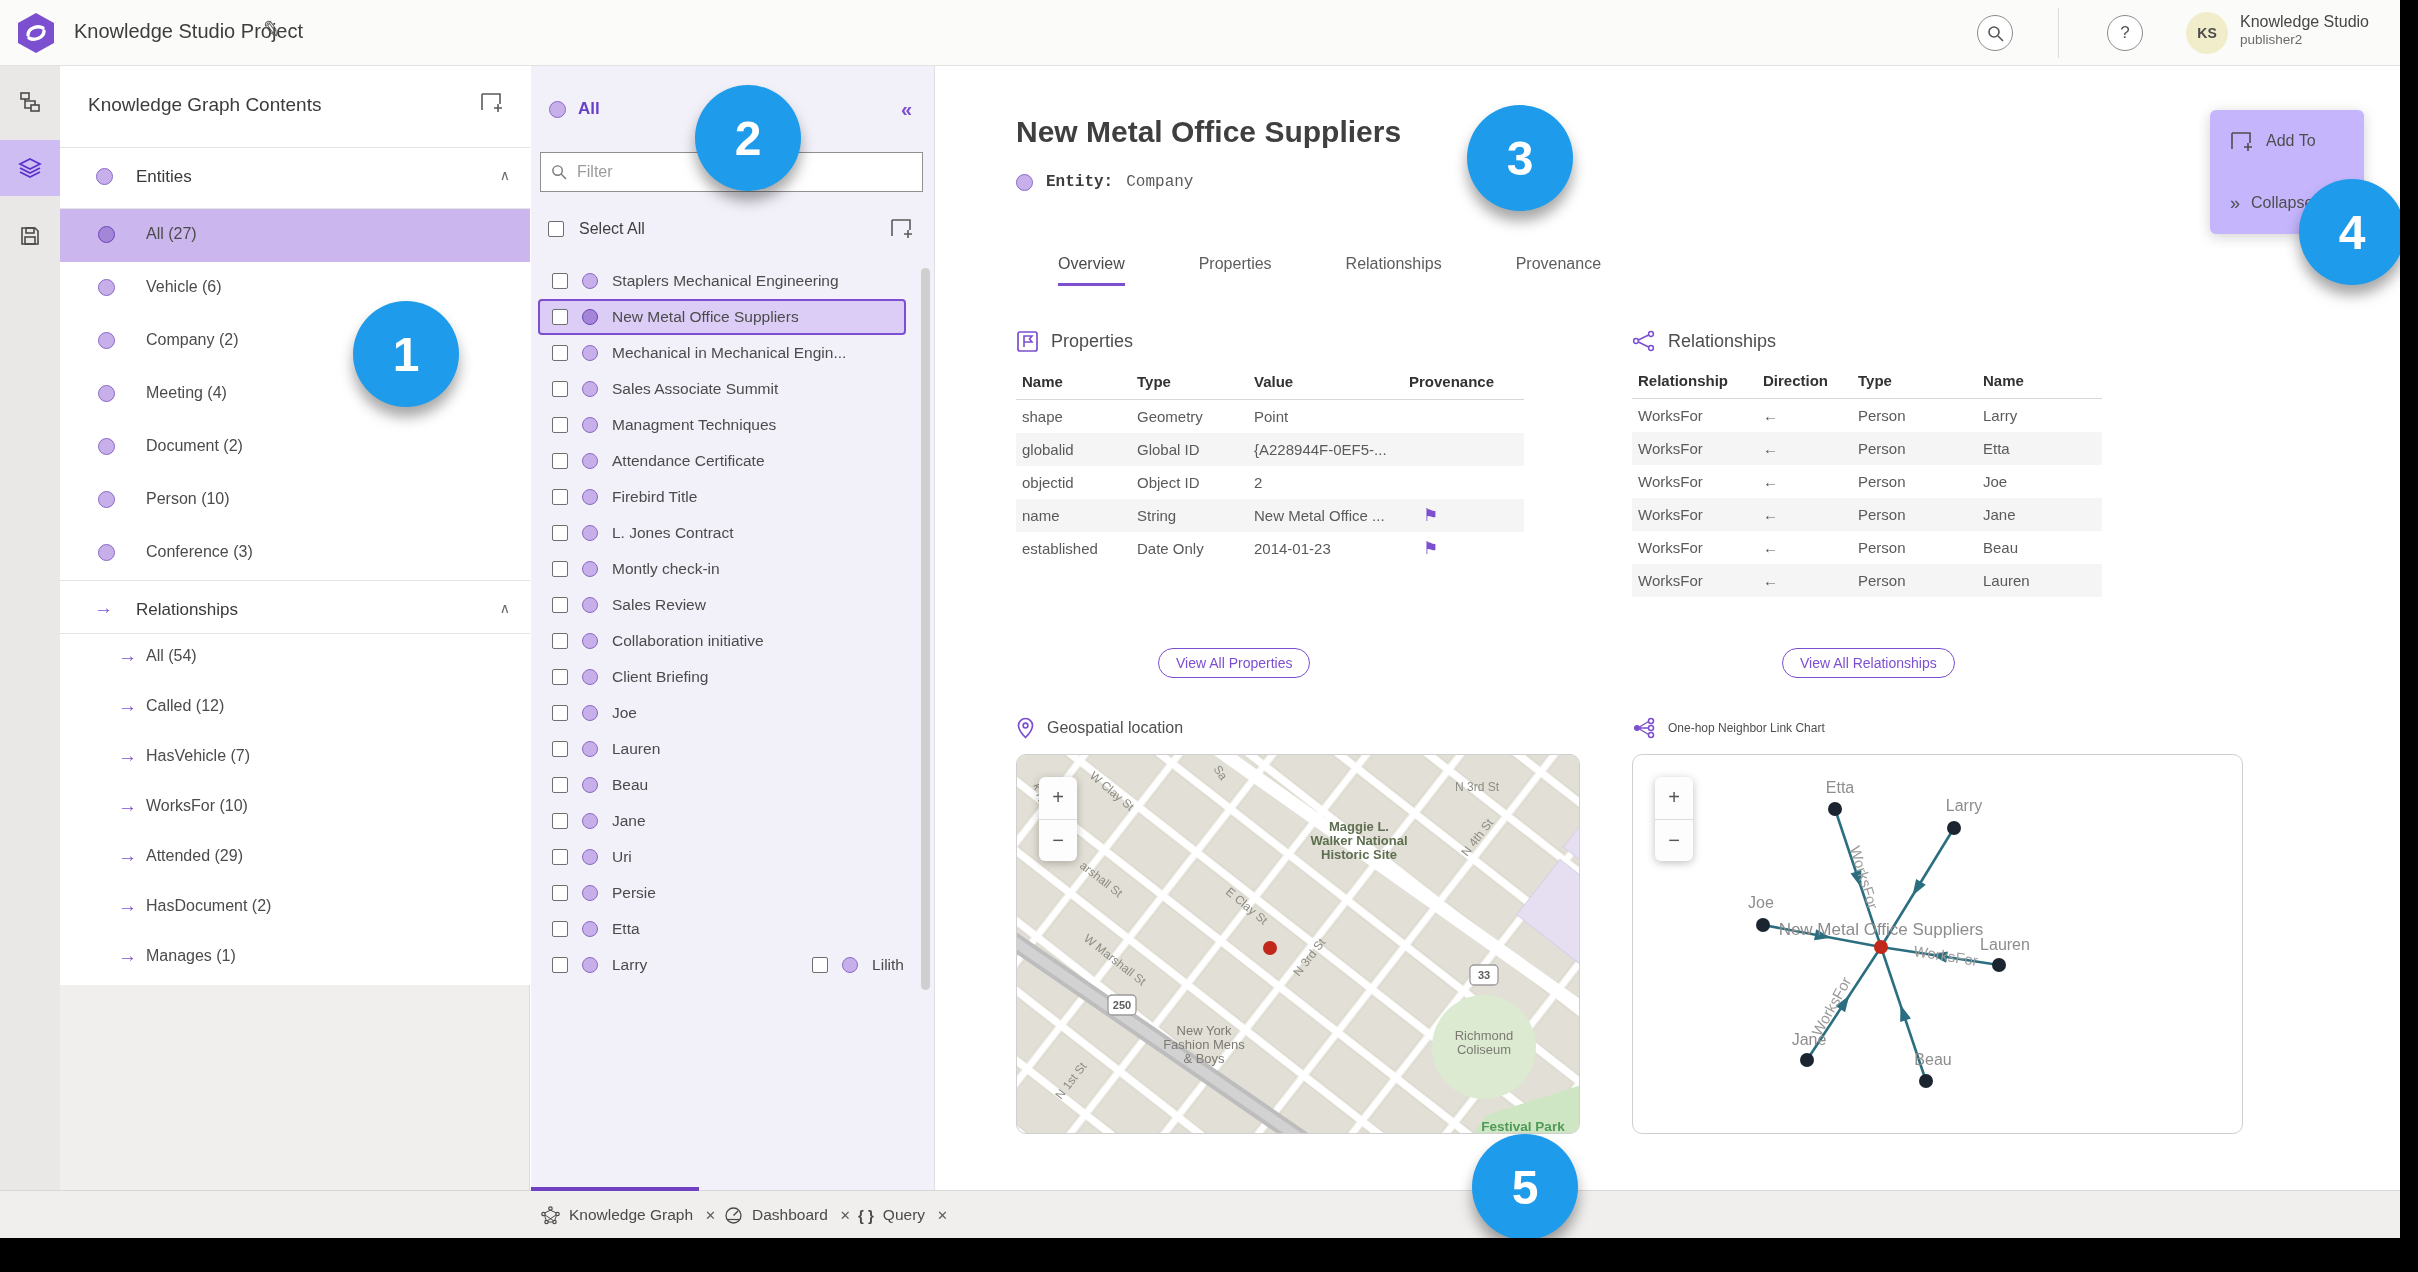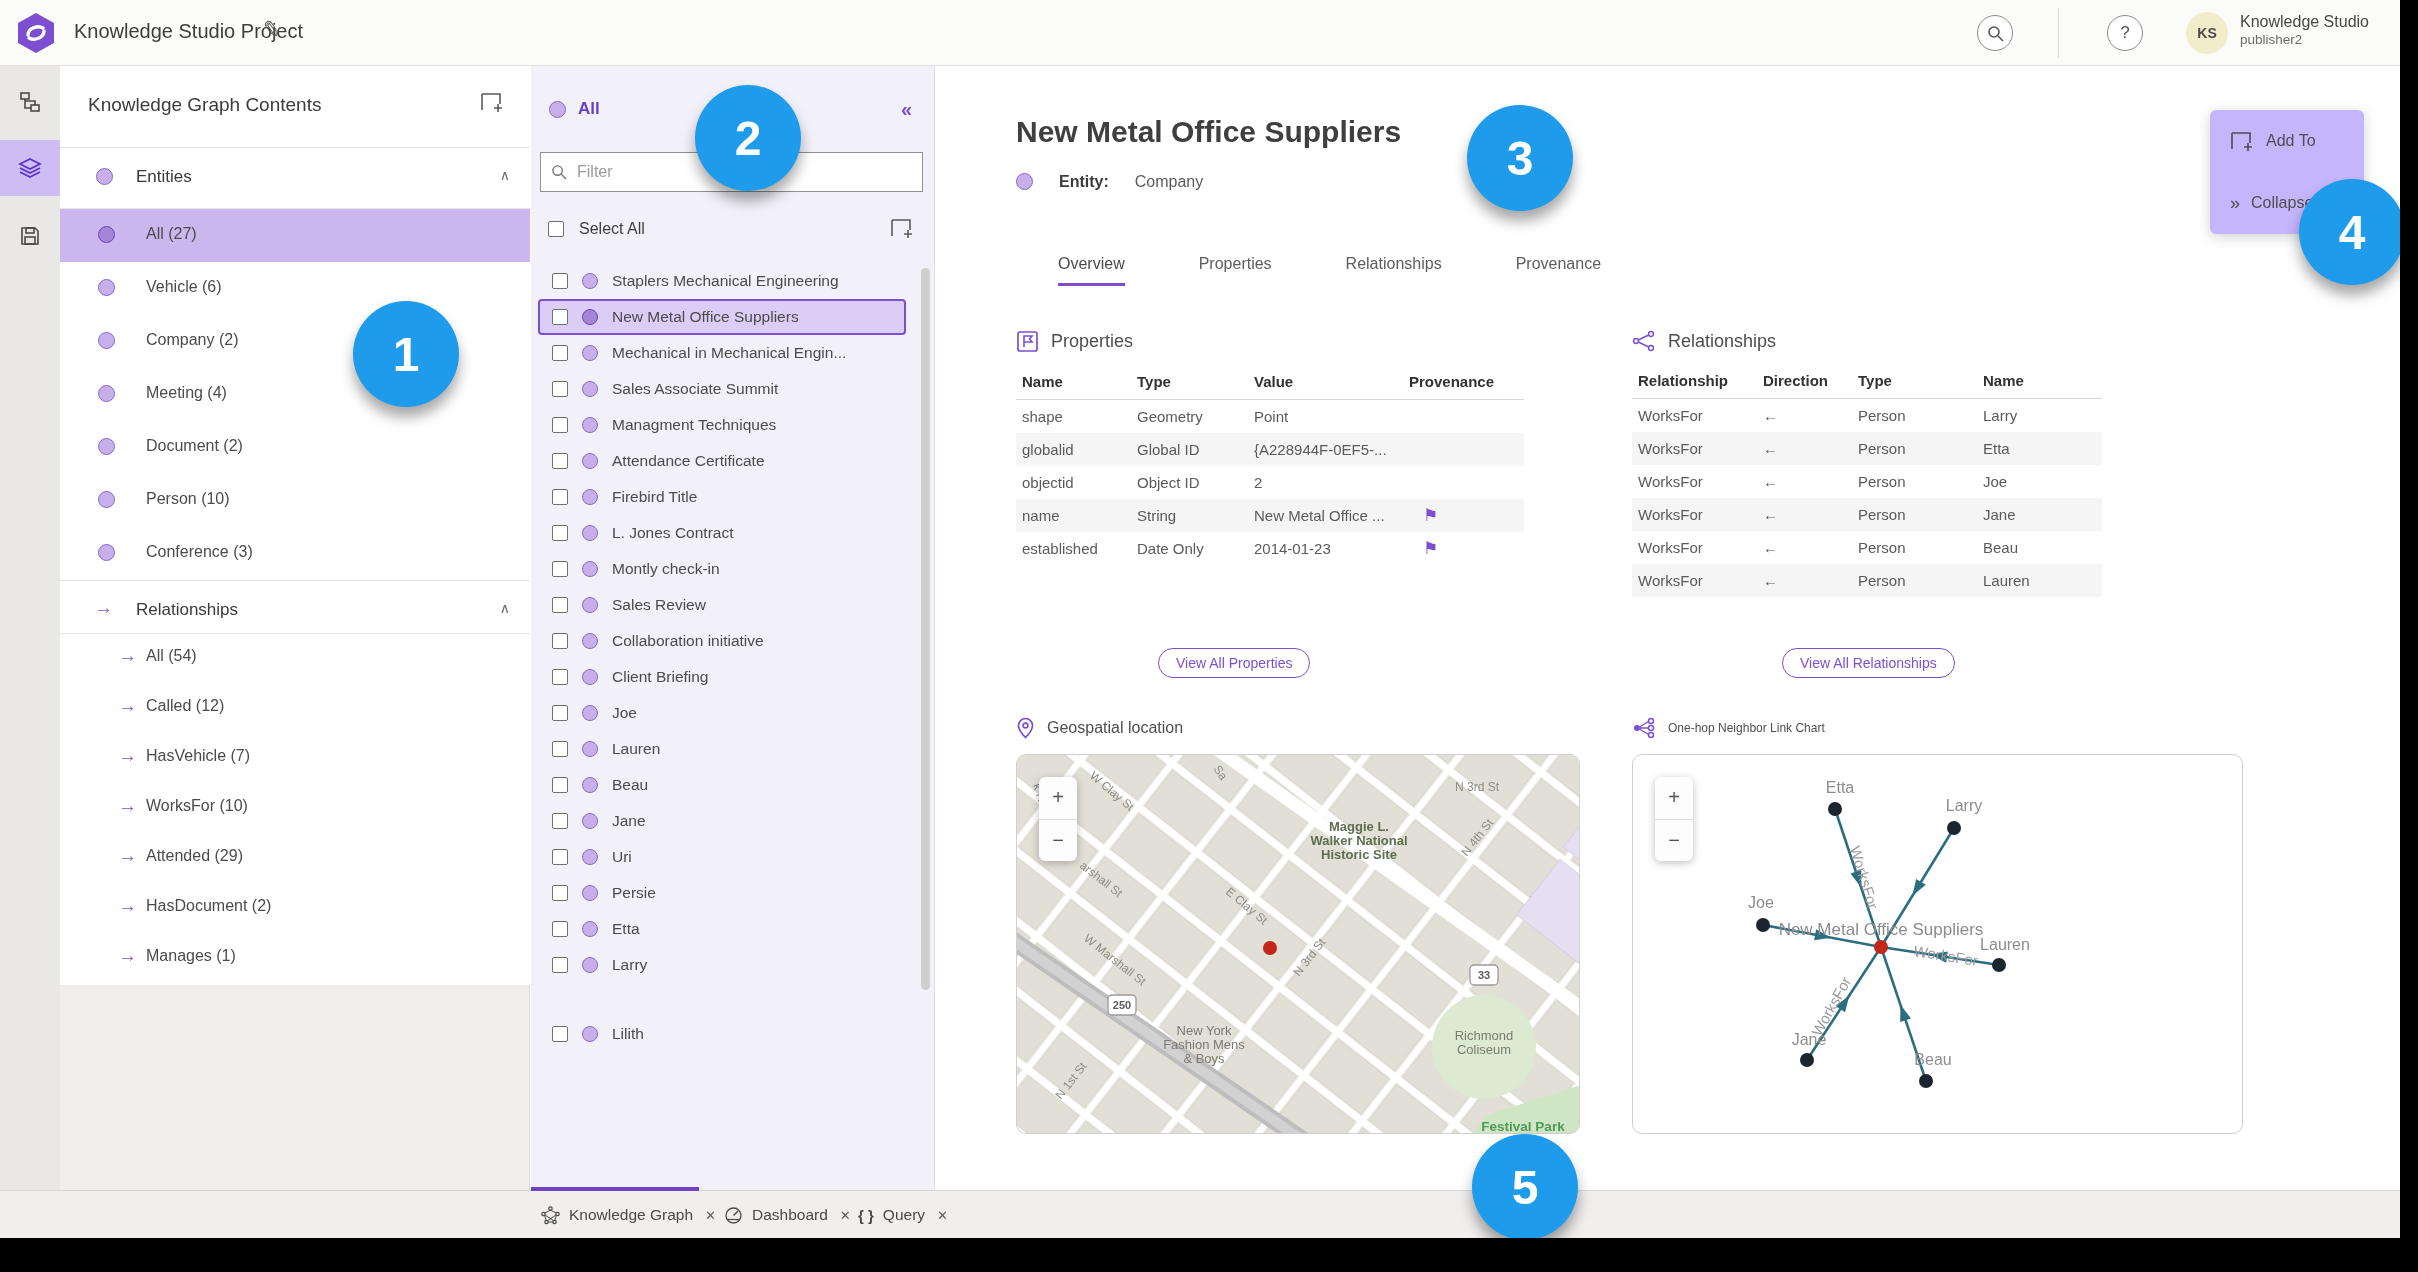--- a/index.html
+++ b/index.html
@@ -63,21 +63,21 @@
     gap:14px; padding:0 0 0 12px; border:2px solid transparent; border-radius:4px; cursor:pointer; }
   .chk-item .t { font-size:15.5px; color:#4b4b4b; white-space:nowrap; }
   .chk-item.sel { background:#dccdf6; border-color:#7b4fd0; }
   .chk-item .ecirc { width:16px; height:16px; }
   .lp-add { position:absolute; right:22px; top:152px; }
   .lp-scroll { position:absolute; left:390px; top:202px; width:9px; height:722px; background:#cfcfcf; border-radius:5px; }
 
   
   .detail { position:absolute; left:936px; top:67px; width:1464px; height:1123px; background:#fff; }
   .d-title { position:absolute; left:80px; top:48px; font-size:30px; font-weight:600; color:#3f3f3f; }
-  .d-entity { position:absolute; left:80px; top:106px; display:flex; align-items:flex-start; gap:26px; font-size:16px; }
+  .d-entity { position:absolute; left:80px; top:106px; display:flex; align-items:flex-end; gap:13px; font-size:16px;font-family:Liberation Mono, monospace; }
   .d-entity b { color:#3c3c3c; } .d-entity span.v { color:#5a5a5a; }
   .d-tabs { position:absolute; left:80px; top:188px; display:flex; gap:32px; font-size:16px; color:#5d5d5d; }
   .d-tab { padding-bottom:10px; cursor:pointer;margin-left:42px; }
   .d-tab.active { border-bottom:3px solid #7b4fd0; color:#4a4a4a; }
   .sec { position:absolute; }
   .sec-title { display:flex; align-items:center; gap:12px; font-size:18px; color:#4e4e4e; }
   table.dt { border-collapse:collapse; margin-top:16px; table-layout:fixed; }
   table.dt th { text-align:left; font-size:15px; color:#323232; padding:4px 6px 9px 6px; border-bottom:1px solid #d8d8d8; }
   table.dt td { font-size:15px; color:#5a5a5a; padding:0 6px; height:33px; }
   table.dt tr.stripe td { background:#f5f5f5; }
@@ -379,21 +379,21 @@
       <div class="chk-item" style="top:845px;">
         <span class="cbx"></span>
         <span class="ecirc"></span>
         <span class="t">Etta</span>
       </div>
       <div class="chk-item" style="top:881px;">
         <span class="cbx"></span>
         <span class="ecirc"></span>
         <span class="t">Larry</span>
       </div>
-      <div class="chk-item" style="top:950px;">
+      <div class="chk-item" style="top:881px;justify-content:flex-end;">
         <span class="cbx"></span>
         <span class="ecirc"></span>
         <span class="t">Lilith</span>
       </div>
     </div>
   <div class="lp-scroll"></div>
 </aside>
 
 <main class="detail">
   <h1 class="d-title">New Metal Office Suppliers</h1>

